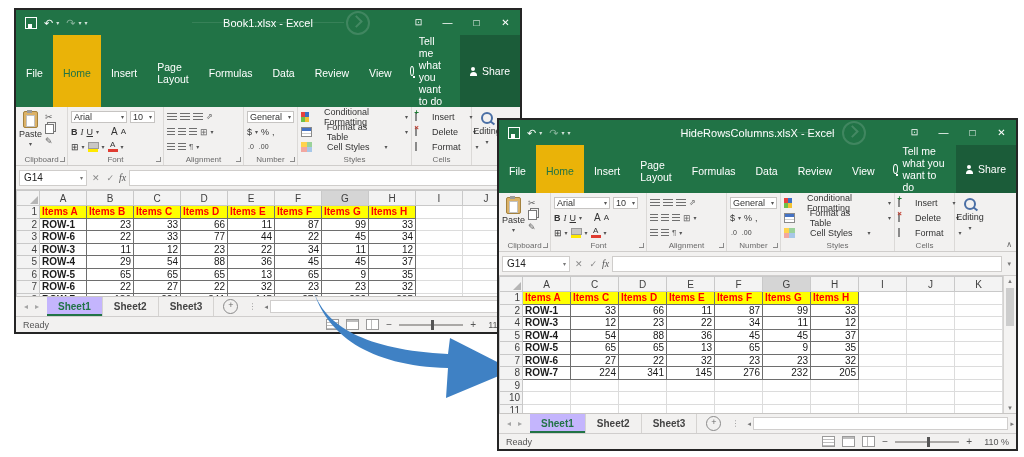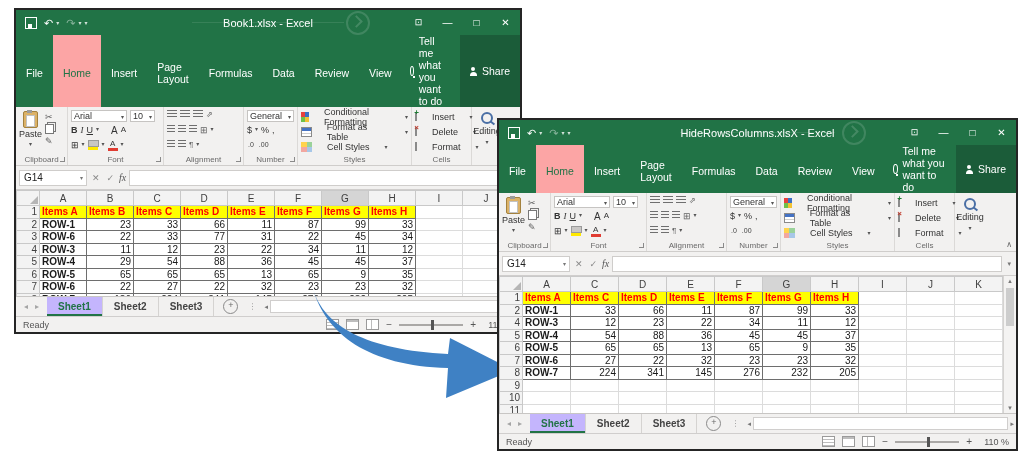--- a/index.html
+++ b/index.html
@@ -25,34 +25,34 @@
          border-radius:50%;}
   .wdeco::after{content:"";position:absolute;left:4px;top:4px;width:7px;height:7px;
          border-top:2px solid rgba(255,255,255,.16);border-right:2px solid rgba(255,255,255,.16);transform:rotate(45deg);}
   .wline{position:absolute;left:35%;top:12px;width:30%;height:0;border-top:1px solid rgba(255,255,255,.10);}
   .controls{margin-left:auto;display:flex;z-index:1;}
   .ctrl{width:29px;text-align:center;font-size:10px;color:#fff;line-height:25px;}
   .ctrl.rdo{font-size:9px;}
 
   .menubar{flex:0 0 21px;background:#217346;display:flex;align-items:stretch;color:#fff;font-size:10.5px;}
   .mtab{padding:4px 10px 0;display:flex;align-items:center;}
-  .mtab.active{background:#fca5a5;color:#217346;}
+  .mtab.active{background:#eab308;color:#217346;}
   .tellme{display:flex;align-items:center;gap:5px;padding:0 8px;}
   .ic-bulb{width:8px;height:8px;border:1px solid #fff;border-radius:50%;position:relative;}
   .ic-bulb::after{content:"";position:absolute;left:2px;bottom:-3px;width:2px;height:2px;background:#fff;}
   .share{margin-left:auto;background:#1b5c39;display:flex;align-items:center;gap:5px;padding:0 10px;}
   .ic-person{width:7px;height:4px;border-radius:4px 4px 0 0;background:#fff;position:relative;margin-top:6px;}
   .ic-person::before{content:"";position:absolute;left:1.5px;top:-5px;width:4px;height:4px;border-radius:50%;background:#fff;}
 
   
   .ribbon{flex:0 0 58px;background:#f2f1f0;border-bottom:1px solid #cfcdcb;display:flex;position:relative;overflow:hidden;}
   .rgroup{position:relative;border-right:1px solid #dbd9d7;padding:3px 3px 12px;display:flex;flex-direction:column;gap:2px;box-sizing:border-box;}
   .glabel{position:absolute;bottom:1px;left:0;right:0;text-align:center;font-size:8px;color:#6a6a6a;}
   .launcher{position:absolute;bottom:3px;right:2px;width:4px;height:4px;border-right:1px solid #8a8a8a;border-bottom:1px solid #8a8a8a;}
-  .rrow{display:flex;gap:3px;font-size:9px;color:#333;height:13px;}
+  .rrow{display:flex;align-items:center;gap:3px;font-size:9px;color:#333;height:13px;}
   .caret{font-size:6px;color:#555;}
   .g-clip{width:52px;}
   .clipwrap{display:flex;gap:3px;height:100%;}
   .paste{display:flex;flex-direction:column;align-items:center;font-size:9px;color:#333;gap:1px;padding-top:1px;}
   .ic-paste{width:13px;height:15px;background:#dcb267;border:1px solid #a3813e;border-radius:2px;position:relative;}
   .ic-paste::before{content:"";position:absolute;left:3px;top:-2px;width:5px;height:3px;background:#9b9b9b;}
   .ic-paste::after{content:"";position:absolute;left:2px;top:3px;width:7px;height:10px;background:#fff;border:1px solid #c2c2c2;}
   .clipcol{display:flex;flex-direction:column;gap:2px;padding-top:2px;}
   .mini{font-size:9px;color:#5a5a5a;line-height:10px;}
   .ic-copy{width:7px;height:8px;border:1px solid #777;background:#fff;box-shadow:2px -2px 0 -1px #f2f1f0,2px -2px 0 #777;}
@@ -394,21 +394,21 @@
               <td class="c data num">33</td>
               <td class="c"></td>
               <td class="c"></td>
             </tr>
             <tr>
               <th class="rowh">3</th>
               <td class="c data rowlabel">ROW-6</td>
               <td class="c data num">22</td>
               <td class="c data num">33</td>
               <td class="c data num">77</td>
-              <td class="c data num">31</td>
+              <td class="c data num">44</td>
               <td class="c data num">22</td>
               <td class="c data num">45</td>
               <td class="c data num">34</td>
               <td class="c"></td>
               <td class="c"></td>
             </tr>
             <tr>
               <th class="rowh">4</th>
               <td class="c data rowlabel">ROW-3</td>
               <td class="c data num">11</td>

